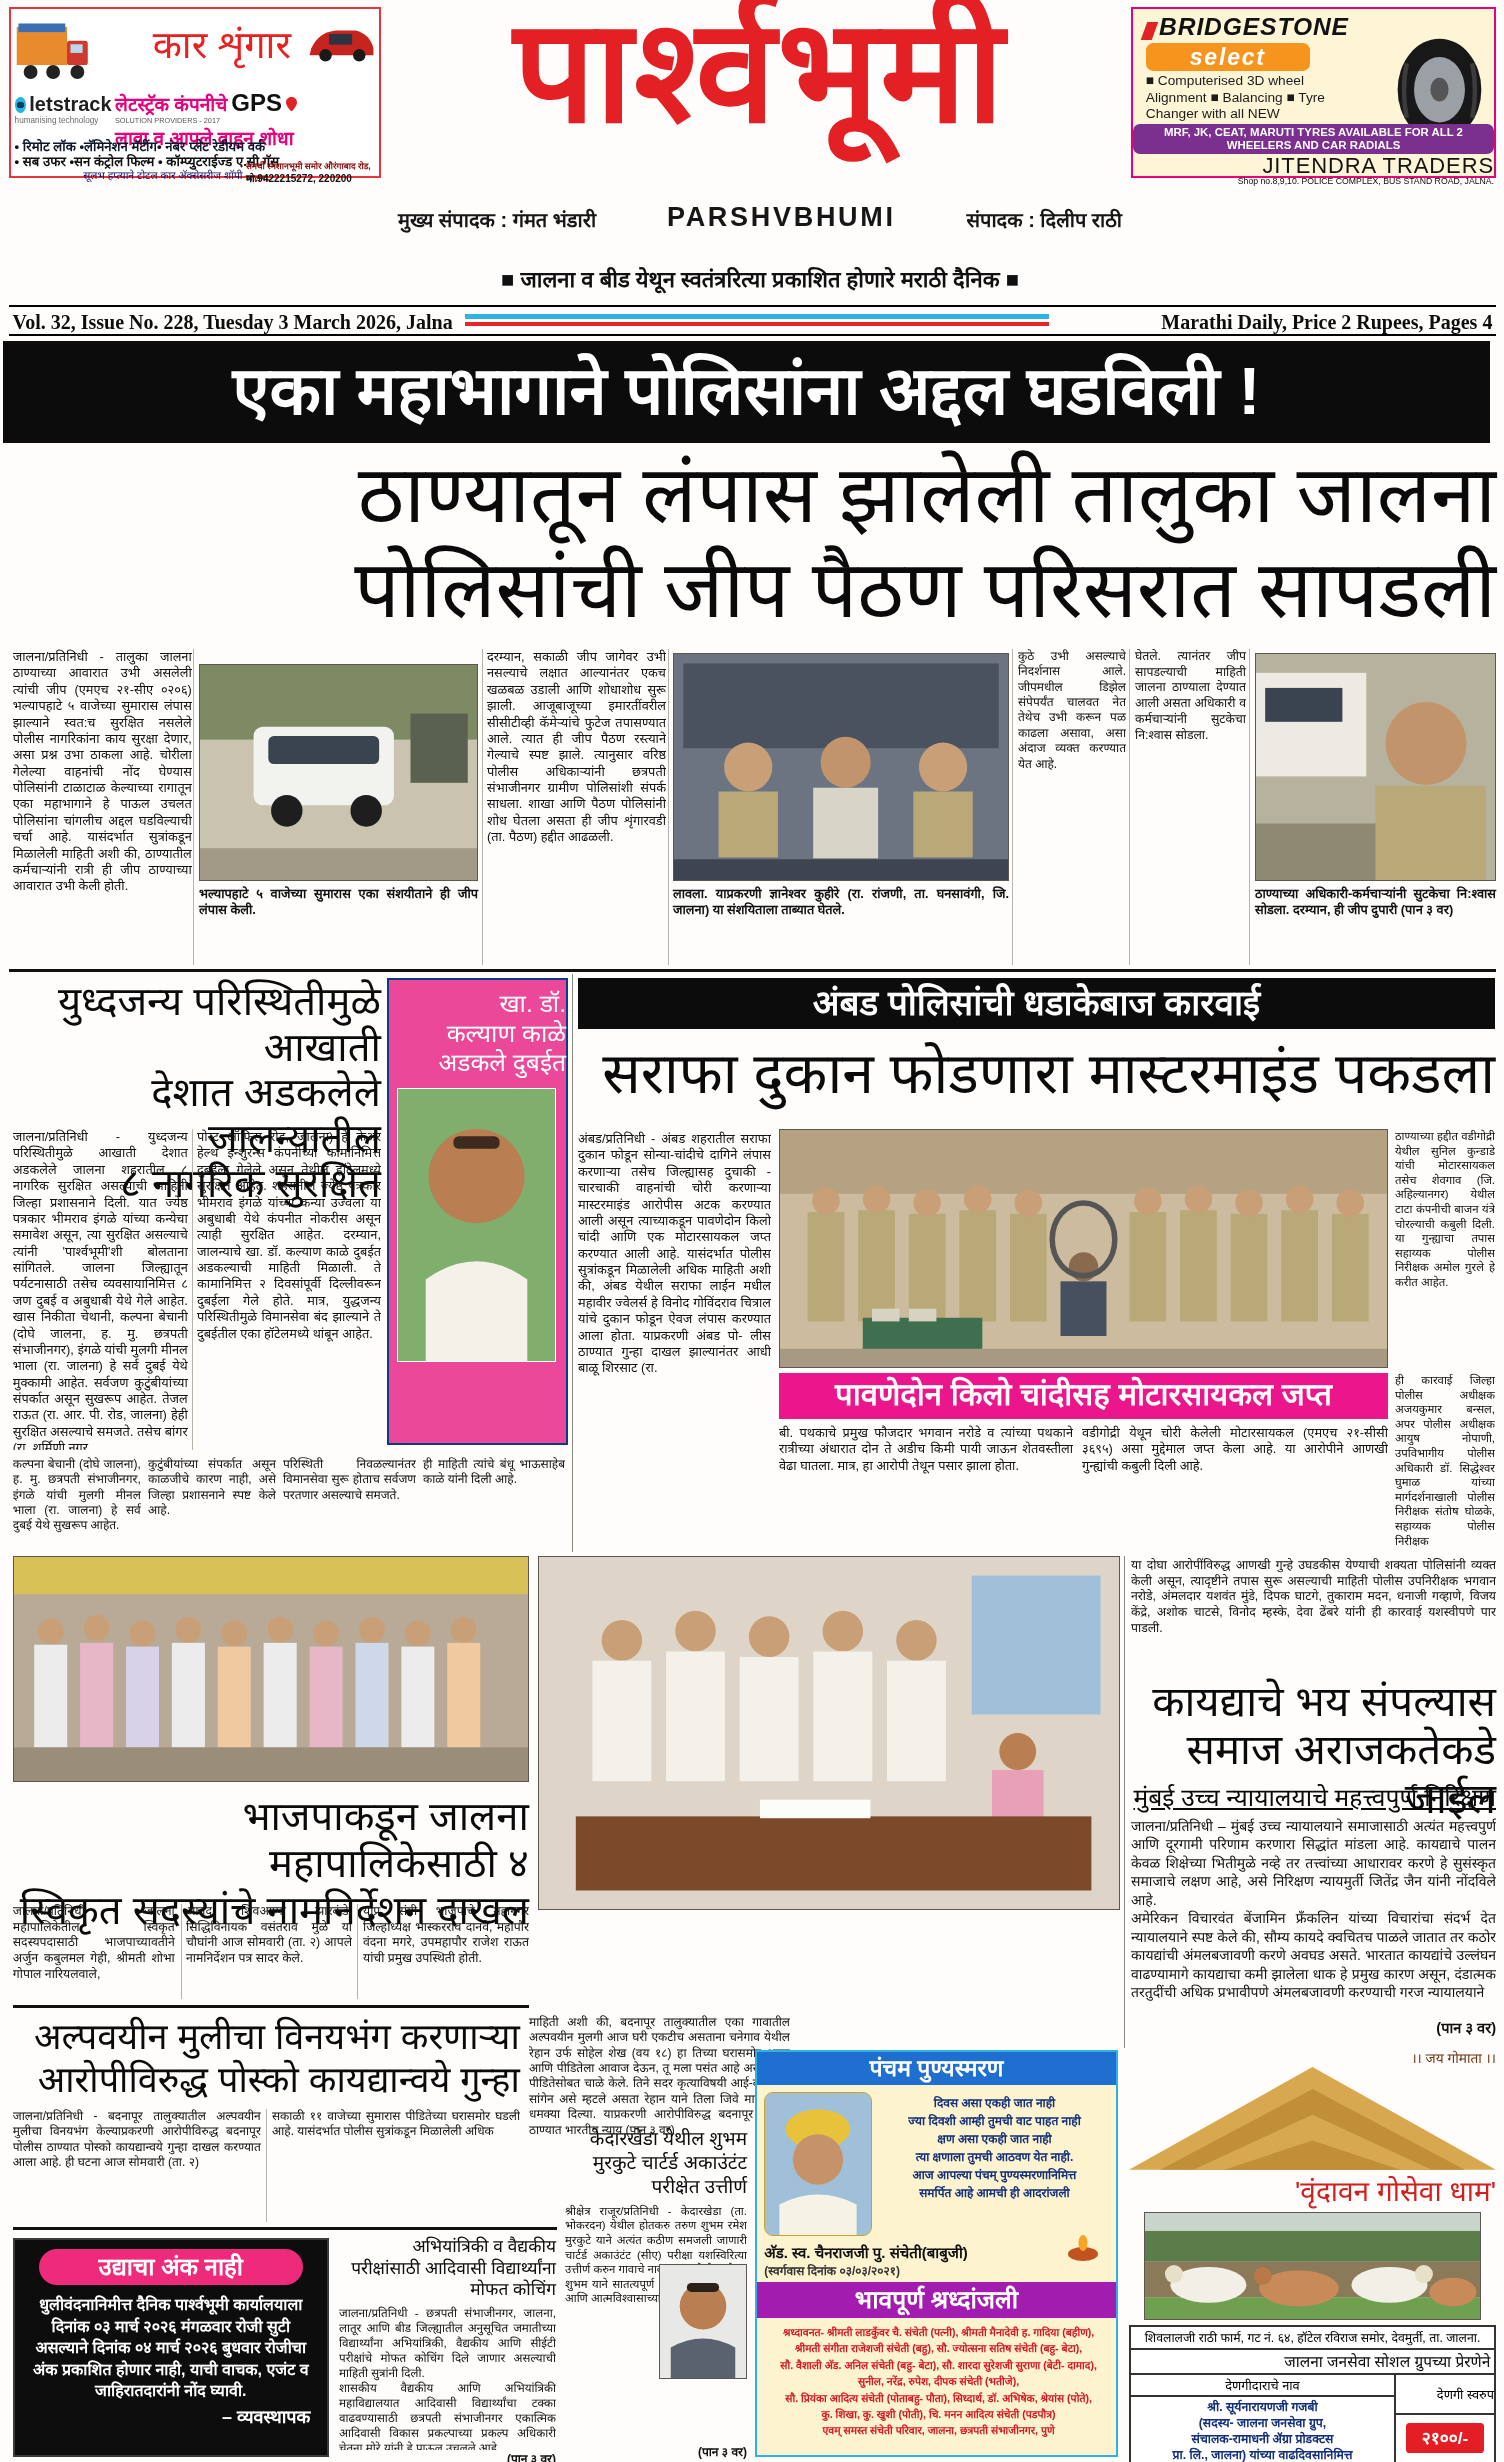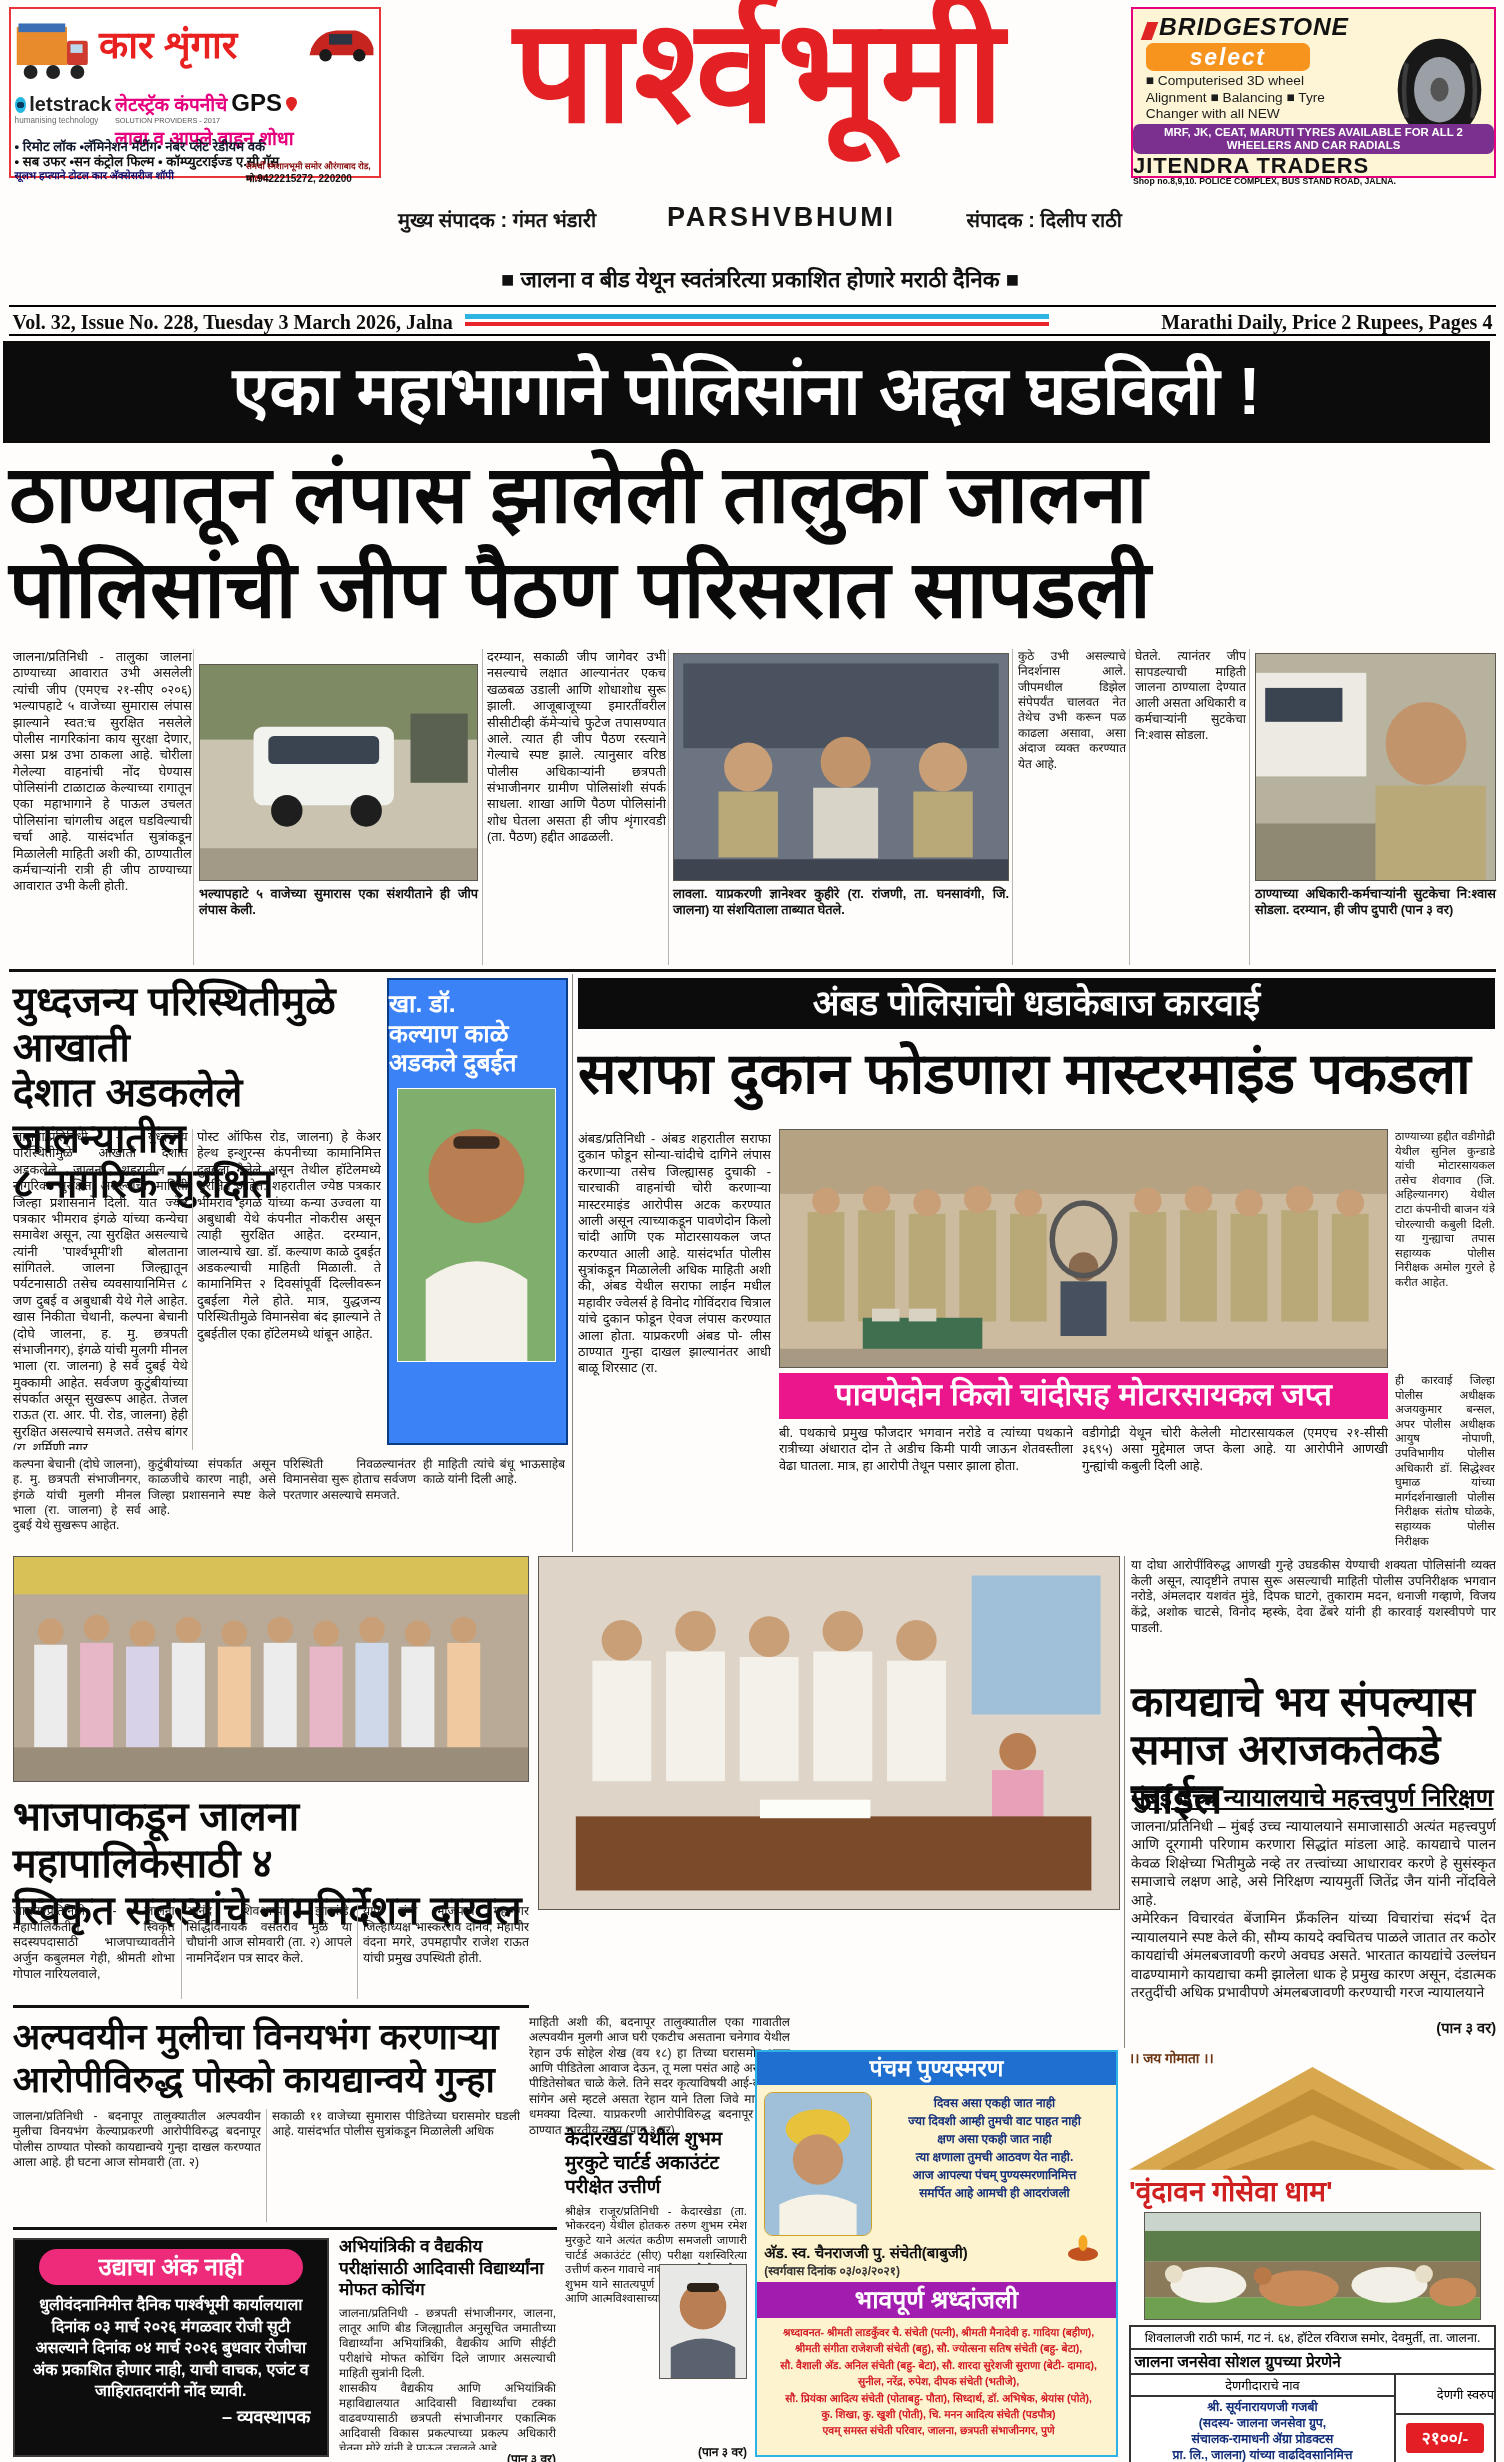--- a/index.html
+++ b/index.html
@@ -2,21 +2,21 @@
 <html style="font-size:14.6px"><head>
 <meta charset="utf-8">
 <style>
   * { margin:0; padding:0; box-sizing:border-box; }
   html,body { background:#e8e8e4; }
   body { font-family:"Liberation Sans","DejaVu Sans",sans-serif; }
   #page { position:relative; width:1505px; height:2462px; background:#fffdfb; margin:0 auto; overflow:hidden; }
   .abs { position:absolute; }
   .t { color:#111; text-align:justify; line-height:1.28; }
   .pre { white-space:pre-line; }
-  .hc { font-weight:bold; color:#0a0a0a; text-align:left; }
+  .hc { font-weight:normal; color:#0a0a0a; text-align:right; }
   .vr { width:0.9px; background:#b9b3ab; }
   .hr { background:#111; }
   .ph { border:0.9px solid #5c584f; overflow:hidden; background:#cfc9ba; }
   .ph svg { width:100%; height:100%; display:block; }
   .cap { font-weight:bold; font-size:12.8px; line-height:1.25; color:#111; text-align:justify; }
   .jump { font-weight:bold; text-align:right; color:#111; }
   
   .masthead { color:#e32024; font-weight:bold; text-align:center; font-size:144px; line-height:1.1; letter-spacing:1.8px; }
   .edrow { font-weight:bold; font-size:22px; color:#161616; }
   .tagline { font-weight:bold; font-size:22px; color:#101010; text-align:center; }
@@ -24,21 +24,21 @@
   .datetxt { font-family:"Liberation Serif","DejaVu Serif",serif; font-weight:bold; font-size:20px; color:#0d0d0d; }
   .dline { height:4.6px; }
   
   .adbox1 { border:2.7px solid #e8353a; background:#fff; }
   .adbox2 { border:2.7px solid #e6007e; background:#fdf5d6; }
   .magenta { color:#e6007e; font-weight:bold; }
   .banner-black { background:#0c0c0c; color:#fff; font-weight:bold; text-align:center; }
   .strip-magenta { background:#ec168c; color:#fff; font-weight:bold; text-align:center; }
   .strip-purple { background:#7b2f8e; color:#fff; font-weight:bold; text-align:center; }
   .strip-green { background:#a21caf; color:#fff; font-weight:bold; text-align:center; }
-  .bluebox { background:#3b82f6; border:2.7px solid #0a3c86; }
+  .bluebox { background:#ec4899; border:2.7px solid #0a3c86; }
   .noticebox { background:#0d0d0d; border:2.7px solid #3a3a3a; }
   .pill { background:#ee2a7b; border-radius:20px; color:#fff; font-weight:bold; text-align:center; }
   .memorial { border:2.7px solid #2bb3e6; background:#fdf3cf; }
   .mem-head { background:#1f6fd0; color:#fff; font-weight:bold; text-align:center; }
   .redtxt { color:#d31a23; }
   .gtable { border:1.8px solid #333; background:#fff; }
   .gtable .cell { border:0.9px solid #333; }
   .amount { background:#e31e24; color:#fff; font-weight:bold; text-align:center; border-radius:3.6px; }
 </style>
 </head>

